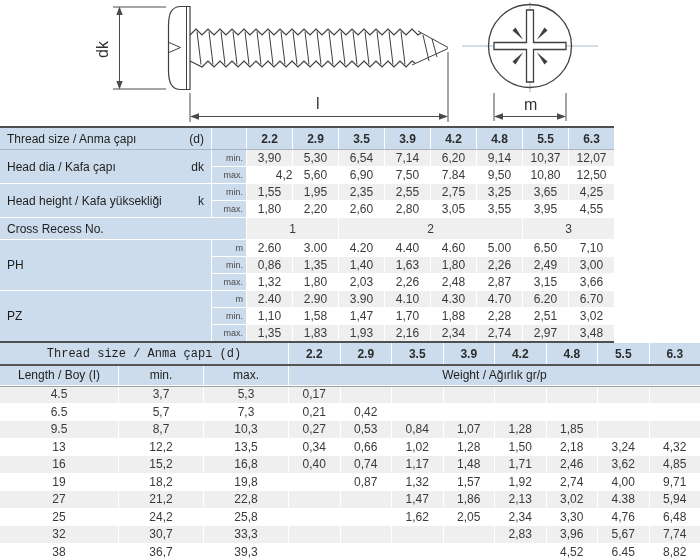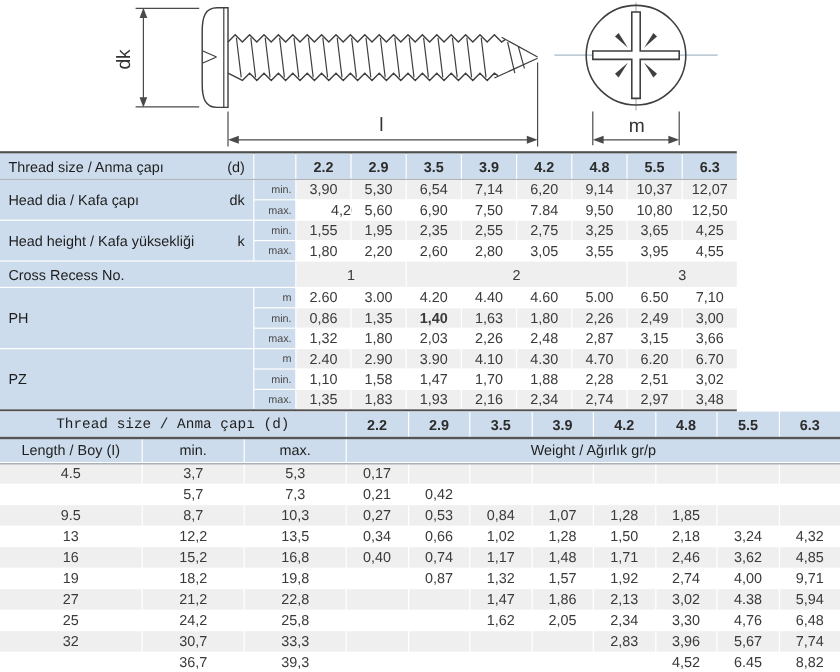--- a/index.html
+++ b/index.html
@@ -156,21 +156,21 @@
       <div class="cell white" style="grid-area: 7 / 5 / span 1 / span 1; text-align: right;">3.00</div>
       <div class="cell white" style="grid-area: 7 / 6 / span 1 / span 1;">4.20</div>
       <div class="cell white" style="grid-area: 7 / 7 / span 1 / span 1;">4.40</div>
       <div class="cell white" style="grid-area: 7 / 8 / span 1 / span 1;">4.60</div>
       <div class="cell white" style="grid-area: 7 / 9 / span 1 / span 1;">5.00</div>
       <div class="cell white" style="grid-area: 7 / 10 / span 1 / span 1;">6.50</div>
       <div class="cell white" style="grid-area: 7 / 11 / span 1 / span 1;">7,10</div>
       <div class="cell blue sub" style="grid-area: 8 / 3 / span 1 / span 1;">min.</div>
       <div class="cell gray" style="grid-area: 8 / 4 / span 1 / span 1;">0,86</div>
       <div class="cell gray" style="grid-area: 8 / 5 / span 1 / span 1;">1,35</div>
-      <div class="cell gray" style="grid-area: 8 / 6 / span 1 / span 1; font-weight: bold;">1,40</div>
+      <div class="cell gray" style="grid-area: 8 / 6 / span 1 / span 1;">1,40</div>
       <div class="cell gray" style="grid-area: 8 / 7 / span 1 / span 1;">1,63</div>
       <div class="cell gray" style="grid-area: 8 / 8 / span 1 / span 1;">1,80</div>
       <div class="cell gray" style="grid-area: 8 / 9 / span 1 / span 1;">2,26</div>
       <div class="cell gray" style="grid-area: 8 / 10 / span 1 / span 1;">2,49</div>
       <div class="cell gray" style="grid-area: 8 / 11 / span 1 / span 1;">3,00</div>
       <div class="cell blue sub" style="grid-area: 9 / 3 / span 1 / span 1;">max.</div>
       <div class="cell white" style="grid-area: 9 / 4 / span 1 / span 1;">1,32</div>
       <div class="cell white" style="grid-area: 9 / 5 / span 1 / span 1;">1,80</div>
       <div class="cell white" style="grid-area: 9 / 6 / span 1 / span 1;">2,03</div>
       <div class="cell white" style="grid-area: 9 / 7 / span 1 / span 1;">2,26</div>
@@ -230,20 +230,21 @@
       <div class="cell gray" style="grid-area: 3 / 2 / span 1 / span 1;">3,7</div>
       <div class="cell gray" style="grid-area: 3 / 3 / span 1 / span 1;">5,3</div>
       <div class="cell gray" style="grid-area: 3 / 4 / span 1 / span 1;">0,17</div>
       <div class="cell gray" style="grid-area: 3 / 5 / span 1 / span 1;"></div>
       <div class="cell gray" style="grid-area: 3 / 6 / span 1 / span 1;"></div>
       <div class="cell gray" style="grid-area: 3 / 7 / span 1 / span 1;"></div>
       <div class="cell gray" style="grid-area: 3 / 8 / span 1 / span 1;"></div>
       <div class="cell gray" style="grid-area: 3 / 9 / span 1 / span 1;"></div>
       <div class="cell gray" style="grid-area: 3 / 10 / span 1 / span 1;"></div>
       <div class="cell gray" style="grid-area: 3 / 11 / span 1 / span 1;"></div>
+      <div class="cell white" style="grid-area: 4 / 1 / span 1 / span 1;">6.5</div>
       <div class="cell white" style="grid-area: 4 / 2 / span 1 / span 1;">5,7</div>
       <div class="cell white" style="grid-area: 4 / 3 / span 1 / span 1;">7,3</div>
       <div class="cell white" style="grid-area: 4 / 4 / span 1 / span 1;">0,21</div>
       <div class="cell white" style="grid-area: 4 / 5 / span 1 / span 1;">0,42</div>
       <div class="cell white" style="grid-area: 4 / 6 / span 1 / span 1;"></div>
       <div class="cell white" style="grid-area: 4 / 7 / span 1 / span 1;"></div>
       <div class="cell white" style="grid-area: 4 / 8 / span 1 / span 1;"></div>
       <div class="cell white" style="grid-area: 4 / 9 / span 1 / span 1;"></div>
       <div class="cell white" style="grid-area: 4 / 10 / span 1 / span 1;"></div>
       <div class="cell white" style="grid-area: 4 / 11 / span 1 / span 1;"></div>
@@ -317,20 +318,21 @@
       <div class="cell gray" style="grid-area: 11 / 2 / span 1 / span 1;">30,7</div>
       <div class="cell gray" style="grid-area: 11 / 3 / span 1 / span 1;">33,3</div>
       <div class="cell gray" style="grid-area: 11 / 4 / span 1 / span 1;"></div>
       <div class="cell gray" style="grid-area: 11 / 5 / span 1 / span 1;"></div>
       <div class="cell gray" style="grid-area: 11 / 6 / span 1 / span 1;"></div>
       <div class="cell gray" style="grid-area: 11 / 7 / span 1 / span 1;"></div>
       <div class="cell gray" style="grid-area: 11 / 8 / span 1 / span 1;">2,83</div>
       <div class="cell gray" style="grid-area: 11 / 9 / span 1 / span 1;">3,96</div>
       <div class="cell gray" style="grid-area: 11 / 10 / span 1 / span 1;">5,67</div>
       <div class="cell gray" style="grid-area: 11 / 11 / span 1 / span 1;">7,74</div>
+      <div class="cell white" style="grid-area: 12 / 1 / span 1 / span 1;">38</div>
       <div class="cell white" style="grid-area: 12 / 2 / span 1 / span 1;">36,7</div>
       <div class="cell white" style="grid-area: 12 / 3 / span 1 / span 1;">39,3</div>
       <div class="cell white" style="grid-area: 12 / 4 / span 1 / span 1;"></div>
       <div class="cell white" style="grid-area: 12 / 5 / span 1 / span 1;"></div>
       <div class="cell white" style="grid-area: 12 / 6 / span 1 / span 1;"></div>
       <div class="cell white" style="grid-area: 12 / 7 / span 1 / span 1;"></div>
       <div class="cell white" style="grid-area: 12 / 8 / span 1 / span 1;"></div>
       <div class="cell white" style="grid-area: 12 / 9 / span 1 / span 1;">4,52</div>
       <div class="cell white" style="grid-area: 12 / 10 / span 1 / span 1;">6.45</div>
       <div class="cell white" style="grid-area: 12 / 11 / span 1 / span 1;">8,82</div>

